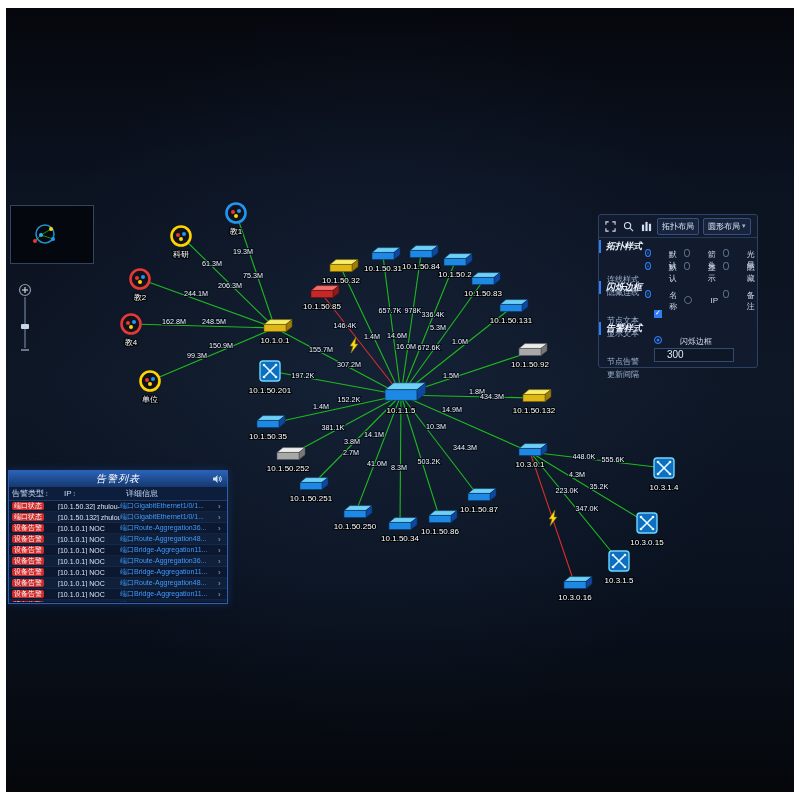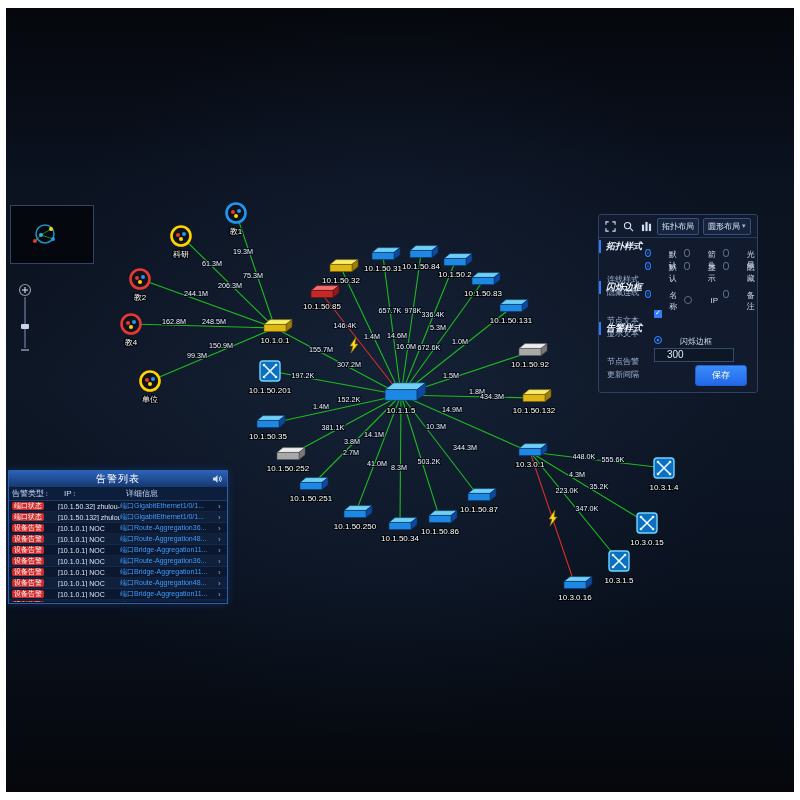--- a/index.html
+++ b/index.html
@@ -16,21 +16,21 @@
   
   .minimap{position:absolute;left:4px;top:197px;width:82px;height:57px;background:#04070d;
     border:1px solid #33445f;z-index:3;}
   
   .zoomctl{position:absolute;left:6px;top:272px;width:26px;height:80px;z-index:3;}
 
   
   .alarm-panel{position:absolute;left:2px;top:462px;width:218px;height:132px;z-index:3;
     background:rgba(8,18,40,0.95);border:1px solid #2e5fae;box-shadow:0 0 8px rgba(30,90,190,.35);}
   .alarm-header{height:16px;background:linear-gradient(180deg,#2a62b8,#16386e);display:flex;align-items:center;justify-content:center;position:relative;}
-  .alarm-title{color:#fff;font-size:10px;letter-spacing:1px;}
+  .alarm-title{color:#fff;font-size:10px;letter-spacing:1px;font-style:italic;}
   .alarm-header svg{position:absolute;right:4px;top:3px;}
   .alarm-cols{height:13px;display:flex;align-items:center;background:#0d1e3c;border-bottom:1px solid #1f3a66;
     color:#c9dcff;font-size:8px;}
   .alarm-cols .c1{width:52px;padding-left:3px;}
   .alarm-cols .c2{width:62px;}
   .alarm-cols .c3{flex:1;}
   .alarm-cols .sort{font-style:normal;color:#7e96bd;font-size:7px;margin-left:1px;}
   #alarm-rows{height:101px;overflow:hidden;}
   .arow{height:10px;display:flex;align-items:center;font-size:7px;border-bottom:1px solid rgba(40,70,120,.25);}
   .arow:nth-child(odd){background:#0c1830;}
@@ -526,17 +526,14 @@
           <span class="opt">
             <i class="rb sel"></i>
             <em>闪烁边框</em>
           </span>
         </div>
         <div class="srow">
           <span class="slabel">更新间隔</span>
           <input class="sinput" value="300" style="">
         </div>
       </div>
-    <div class="save-row">
-      <button class="save-btn">保存</button>
-    </div>
   </div>
 </div>
 
 </body></html>

